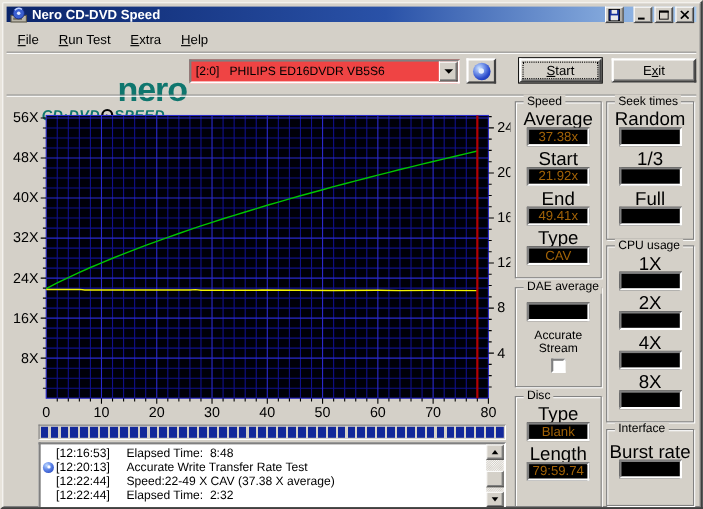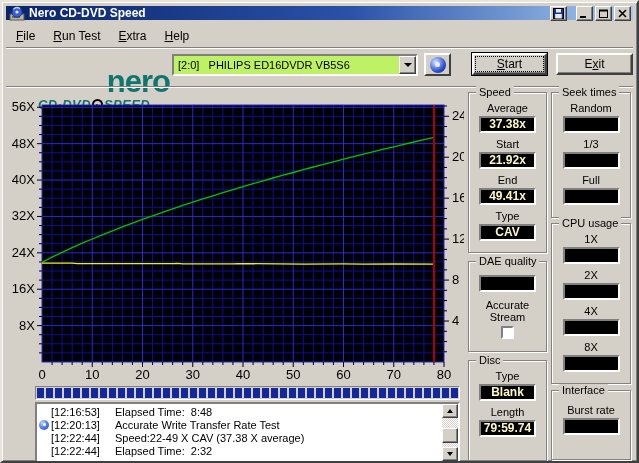--- a/index.html
+++ b/index.html
@@ -22,21 +22,21 @@
   .menu-item{font-size:12px;padding:2px 9px;color:#000;}
   .groove{position:absolute;left:4px;right:4px;height:2px;border-top:1px solid #808080;border-bottom:1px solid #fff;}
   .g1{top:45px;}
   .g2{top:84px;}
   
   .brand{position:absolute;left:16px;top:44px;width:152px;text-align:right;color:#0f766e;line-height:1;margin-top:20px;}
   .brand .l1{font-size:31px;font-weight:bold;letter-spacing:-1px;}
   .brand .l2{font-size:13px;font-weight:bold;font-style:italic;letter-spacing:.4px;margin-top:1px;display:flex;align-items:center;justify-content:center;gap:1px;}
   .disc-glyph{display:inline-block;width:11px;height:11px;border-radius:50%;border:2px solid #000;position:relative;}
   .disc-glyph::after{content:"";position:absolute;left:2.5px;top:2.5px;width:2px;height:2px;background:#000;border-radius:50%;}
-  .combo{position:absolute;left:170px;top:52px;width:246px;height:22px;background:#bef264;
+  .combo{position:absolute;left:170px;top:52px;width:246px;height:22px;background:#ef4444;
     border:2px solid;border-color:#808080 #fff #fff #808080;display:flex;align-items:center;}
   .combo-text{font-size:11px;padding-left:4px;white-space:pre;flex:1;}
   .combo-btn{width:17px;height:100%;background:#D4D0C8;border:1px solid;border-color:#fff #404040 #404040 #fff;
     box-shadow:inset -1px -1px 0 #808080;display:flex;align-items:center;justify-content:center;}
   .arrow-down{width:0;height:0;border-left:4px solid transparent;border-right:4px solid transparent;border-top:4px solid #000;}
   .cd-button{position:absolute;left:422px;top:51px;width:27px;height:23px;background:#D4D0C8;
     border:2px solid;border-color:#fff #404040 #404040 #fff;display:flex;align-items:center;justify-content:center;padding:0;}
   .cd-disc{width:16px;height:16px;border-radius:50%;
     background:radial-gradient(circle at 35% 32%,#cfe4ff 0%,#6f8fe8 35%,#2746c8 65%,#16309a 100%);position:relative;}
   .cd-disc::after{content:"";position:absolute;left:5.5px;top:5.5px;width:5px;height:5px;border-radius:50%;background:#e6eefc;}
@@ -72,24 +72,24 @@
   .sb-up{top:0;}
   .sb-down{bottom:0;}
   .sb-thumb{position:absolute;left:0;top:24px;width:16px;height:15px;background:#D4D0C8;
     border:1px solid;border-color:#fff #404040 #404040 #fff;box-shadow:inset -1px -1px 0 #808080;}
   .arrow-up{width:0;height:0;border-left:3px solid transparent;border-right:3px solid transparent;border-bottom:4px solid #000;}
   .arrow-dn{width:0;height:0;border-left:3px solid transparent;border-right:3px solid transparent;border-top:4px solid #000;}
   
   .group{position:absolute;border:1px solid #828282;box-shadow:1px 1px 0 #fff, inset 1px 1px 0 #fff;}
   .group-title{position:absolute;top:-7px;left:7px;background:#D4D0C8;padding:0 3px;font-size:11px;color:#000;white-space:nowrap;}
   .fields{display:flex;flex-direction:column;align-items:center;padding-top:9px;}
-  .field-label{font-size:11px;color:#000;margin-top:5px;line-height:13px;}
+  .field-label{font-size:17px;color:#000;margin-top:5px;line-height:13px;}
   .fields .field-label:first-child{margin-top:0;}
   .lcd{width:57px;height:17px;background:#000;border:2px solid;border-color:#808080 #fff #fff #808080;
-    color:#fef9c3;font-size:12px;font-weight:bold;text-align:center;line-height:13px;margin-top:1px;}
+    color:#a16207;font-size:12px;font-weight:normal;text-align:center;line-height:13px;margin-top:1px;}
   .g-speed{left:466px;top:90px;width:79px;height:161px;}
   .g-dae{left:466px;top:259px;width:79px;height:91px;}
   .g-disc{left:466px;top:358px;width:79px;height:101px;}
   .g-seek{left:549px;top:90px;width:80px;height:126px;}
   .g-cpu{left:549px;top:221px;width:80px;height:161px;}
   .g-iface{left:549px;top:388px;width:80px;height:70px;}
   .g-iface .fields{padding-top:13px;}
   .g-dae .dae-inner{display:flex;flex-direction:column;align-items:center;padding-top:12px;}
   .dae-label{font-size:11px;text-align:center;width:58px;line-height:12px;margin-top:7px;}
   .checkbox{width:13px;height:13px;background:#fff;border:2px solid;border-color:#808080 #fff #fff #808080;margin-top:3px;display:inline-block;}
@@ -409,21 +409,21 @@
         <div class="field-label">Start</div>
         <div class="lcd">21.92x</div>
         <div class="field-label">End</div>
         <div class="lcd">49.41x</div>
         <div class="field-label">Type</div>
         <div class="lcd">CAV</div>
       </div>
   </div>
 
   <div class="group g-dae">
-    <span class="group-title">DAE quality</span>
+    <span class="group-title">DAE average</span>
     <div class="dae-inner">
       <div class="lcd"></div>
       <div class="dae-label">Accurate Stream</div>
       <span class="checkbox"></span>
     </div>
   </div>
 
   <div class="group g-disc" id="g-disc">
     <span class="group-title">Disc</span>
     <div class="fields">

